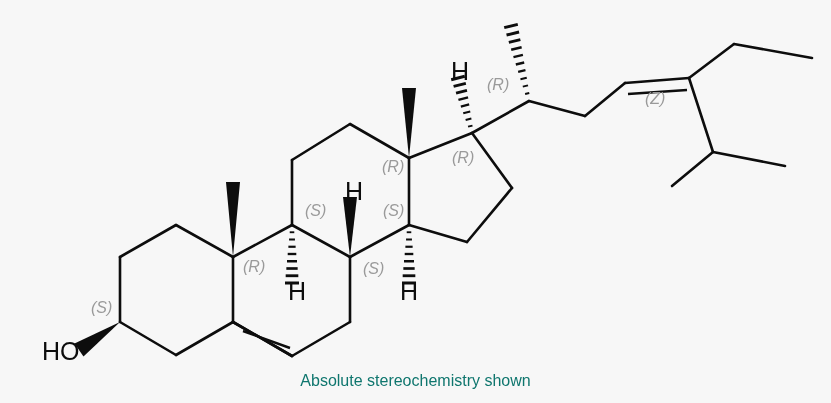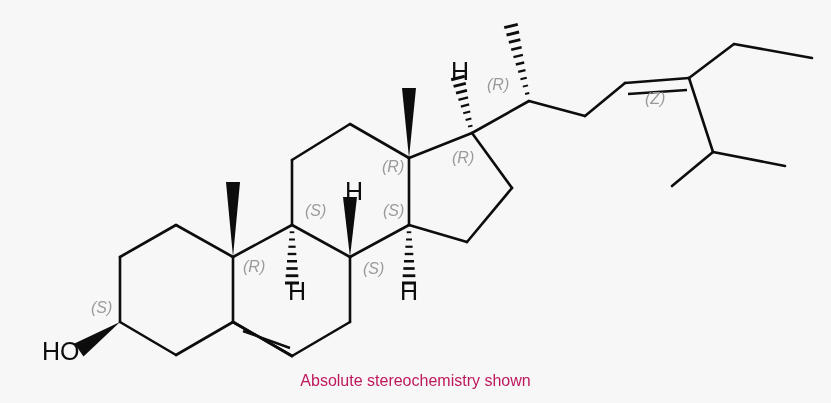--- a/index.html
+++ b/index.html
@@ -13,21 +13,21 @@
   svg#structure{position:absolute;left:0;top:0;width:831px;height:403px;display:block;}
   .bond{stroke:#0d0d0d;stroke-width:2.6;stroke-linecap:round;stroke-linejoin:round;fill:none;}
   .bond-inner{stroke:#0d0d0d;stroke-width:2.4;stroke-linecap:butt;fill:none;}
   .wedge{fill:#0d0d0d;stroke:none;}
   .hash{stroke:#0d0d0d;stroke-linecap:butt;}
   .atom-label{font-family:"Liberation Sans", sans-serif;font-size:25px;fill:#0d0d0d;}
   .stereo-label{font-family:"Liberation Sans", sans-serif;font-size:16px;font-style:italic;fill:#9a9a9a;}
   .caption{
     position:absolute;width:831px;text-align:center;
     font-family:"Liberation Sans", sans-serif;
-    font-size:16px;color:#be185d;
+    font-size:16px;color:#0f766e;
   }
 </style>
 </head>
 <body>
 
 <div id="stage">
 
   <svg id="structure" viewBox="0 0 831 403">
     <g id="skeleton-group">
         <line x1="176" y1="225" x2="120" y2="257" class="bond"></line>

